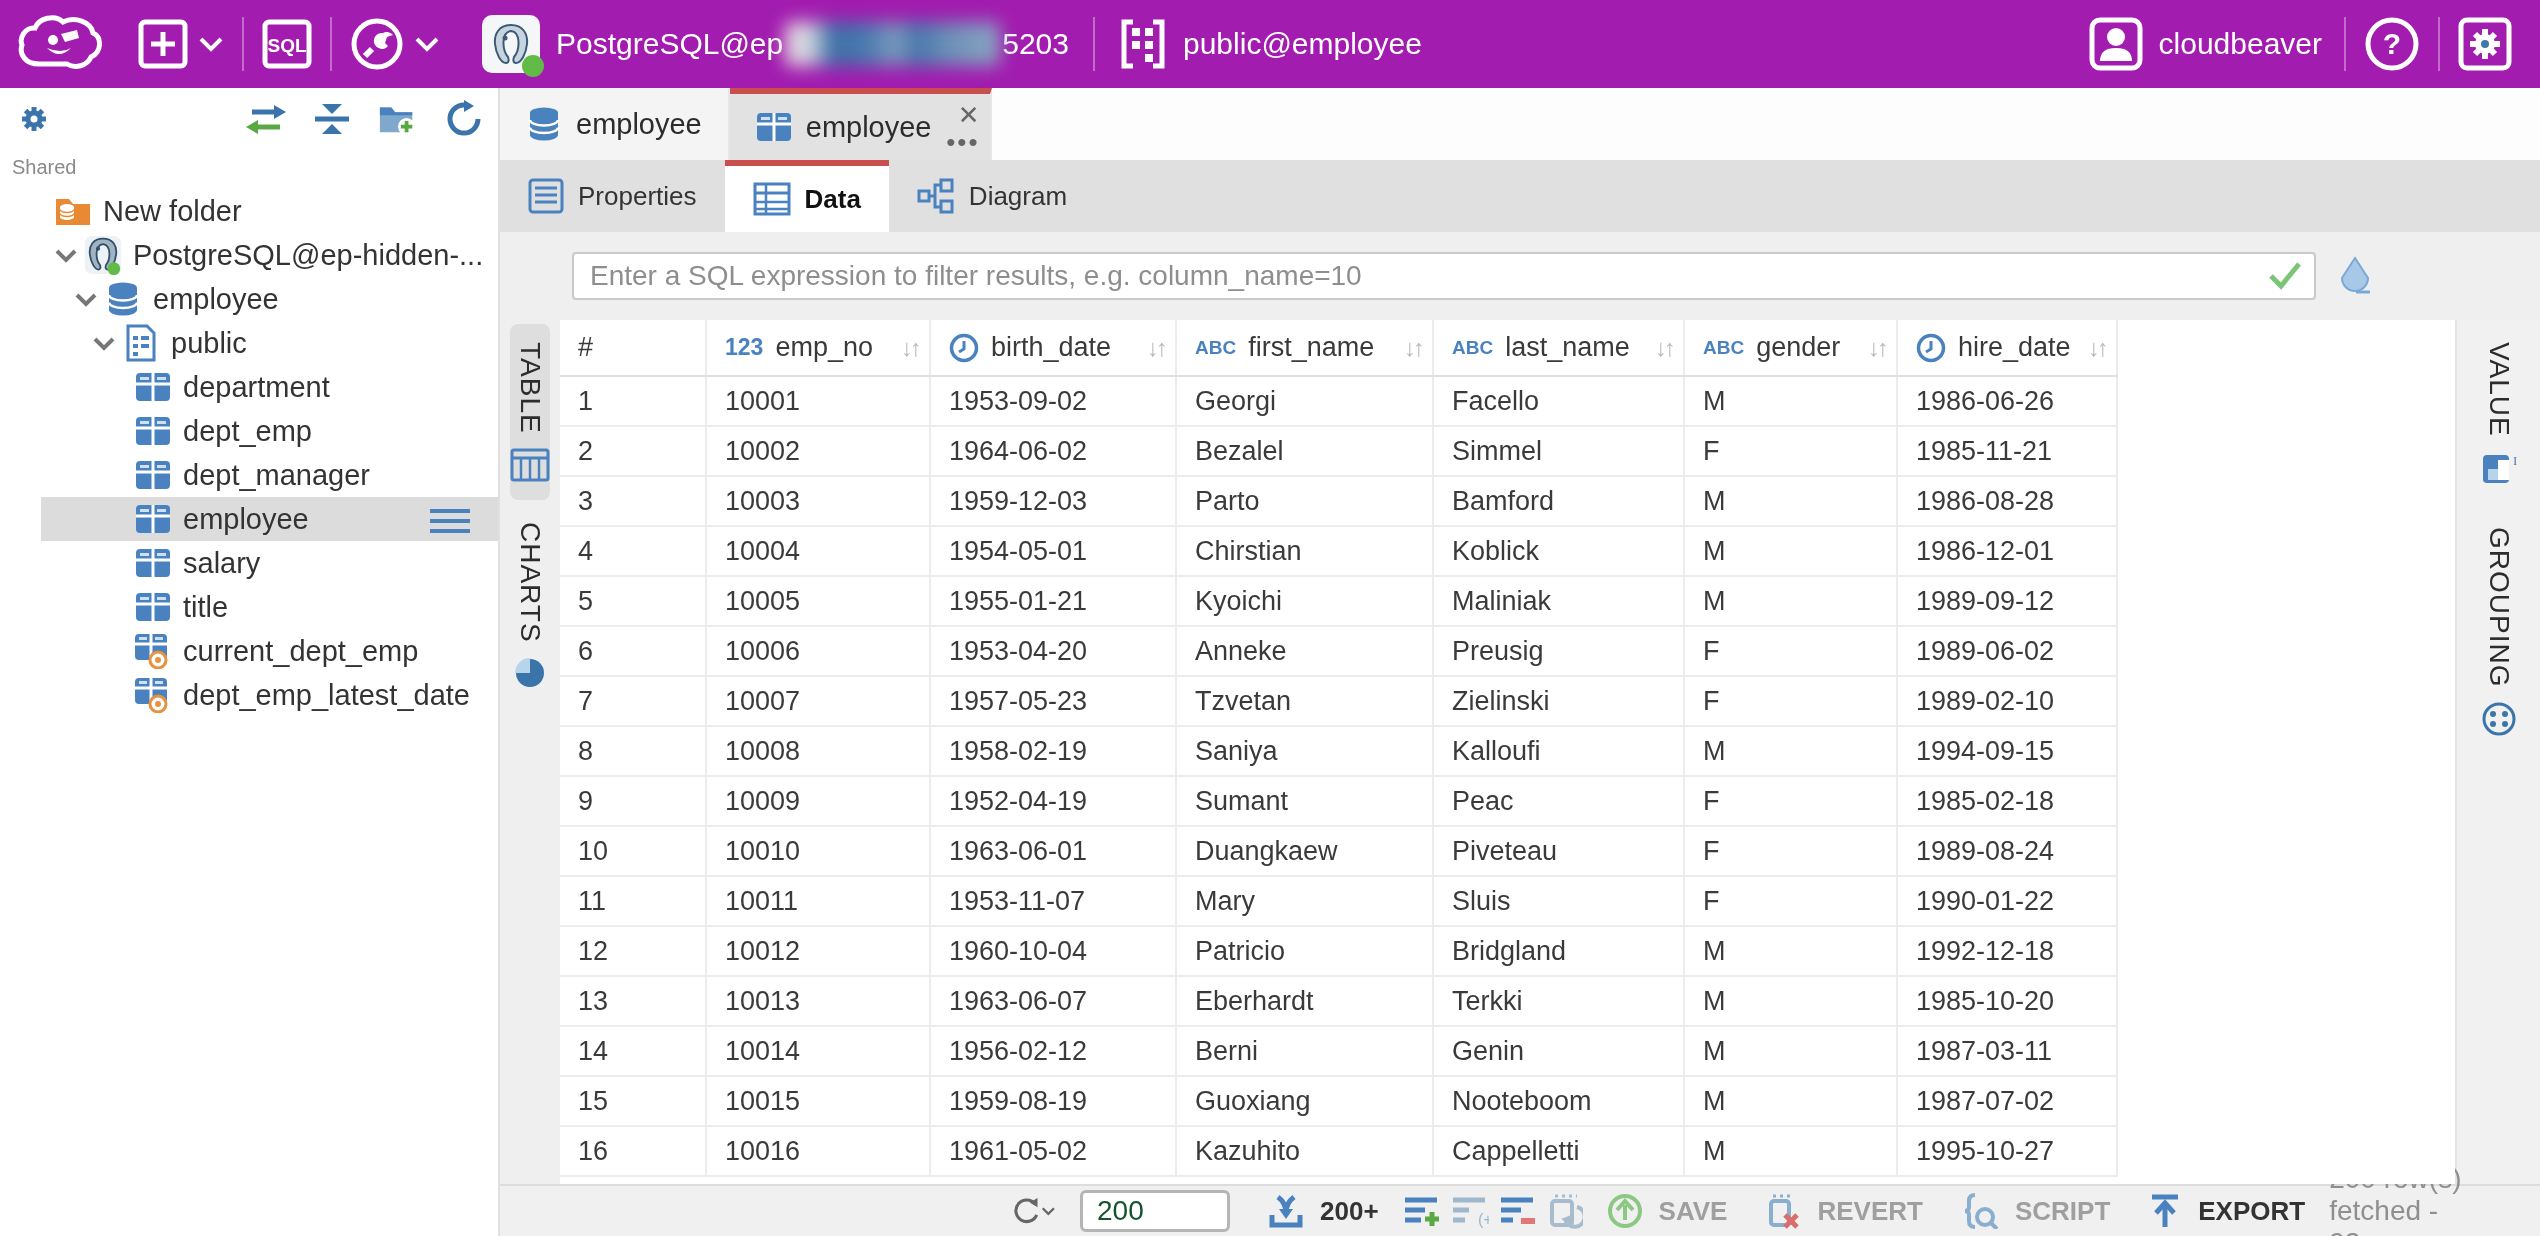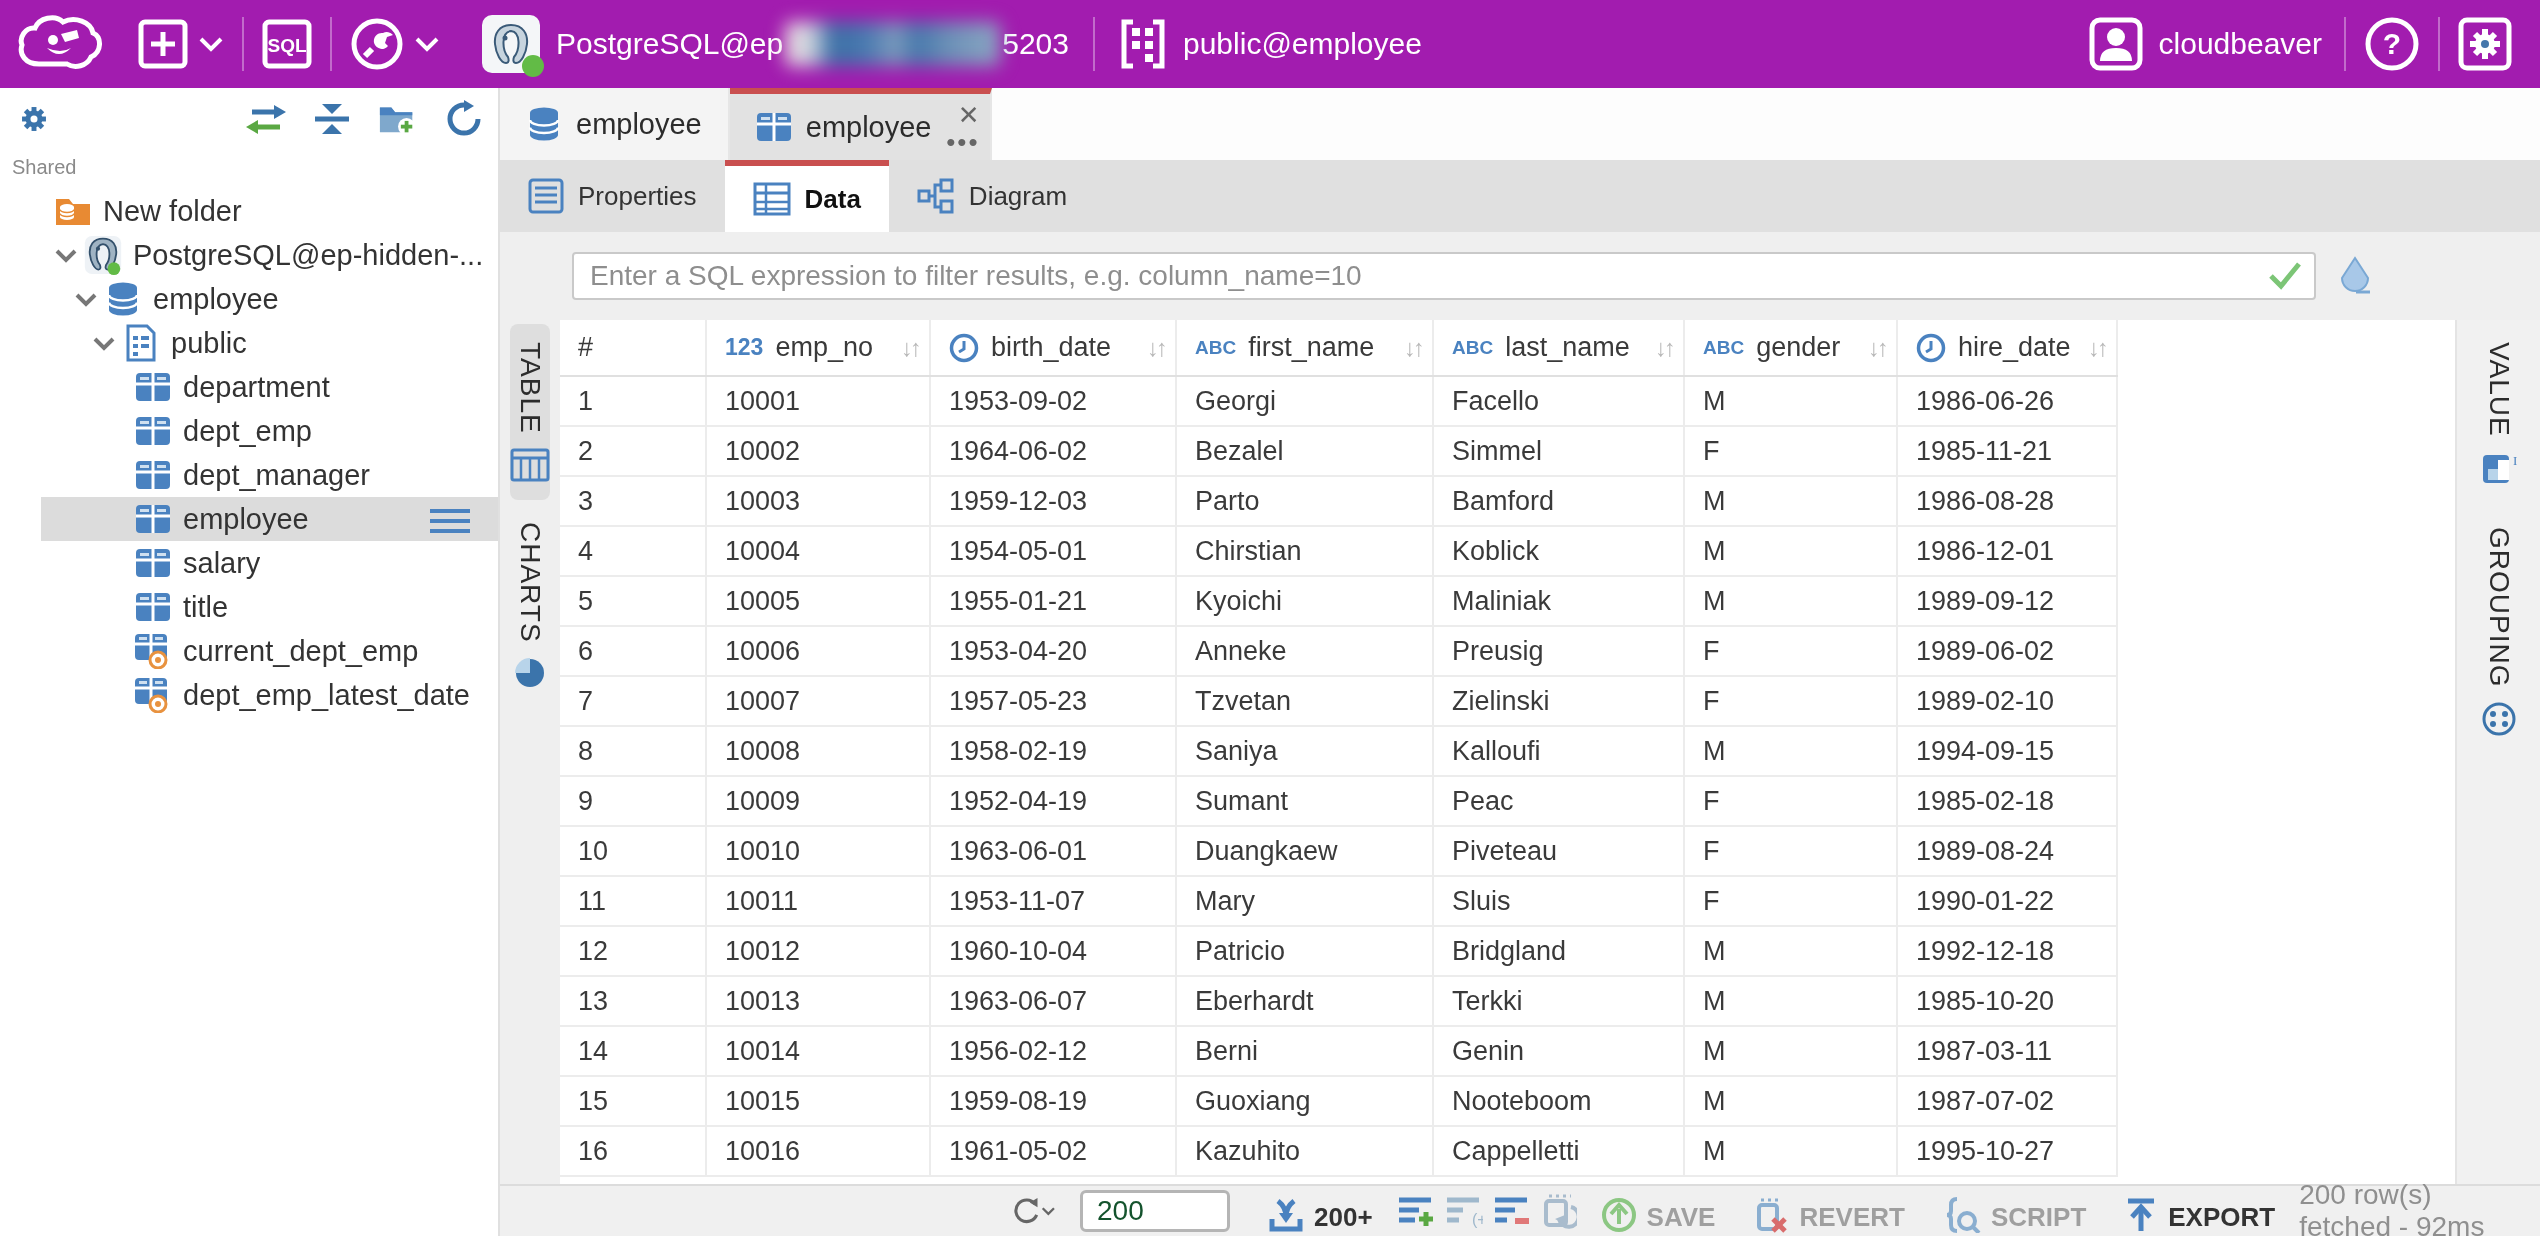--- a/index.html
+++ b/index.html
@@ -81,21 +81,21 @@
   .grid .sort { color:#b8b8b8; font-size:24px; letter-spacing:-3px; margin-left:auto; margin-right:10px; }
   .t-num { color:#4a82c0; font-weight:bold; font-size:23px; }
   .t-abc { color:#4a82c0; font-weight:bold; font-size:19px; letter-spacing:0px; }
 
   
   .statusbar { height:52px; background:#f0f0f0; border-top:2px solid #dcdcdc;
     display:flex; align-items:center; font-size:27px; color:#9a9a9a; padding-left:512px; gap:10px; }
   .sb-ic { display:flex; align-items:center; justify-content:center; width:44px; height:44px; cursor:pointer; }
   .sb-input { width:150px; height:42px; border:3px solid #b5b5b5; border-radius:6px; background:#fff;
     font-size:28px; color:#14532d; padding:0 14px; font-family:"Liberation Sans",sans-serif; margin:0 14px; }
-  .sb-btn { display:flex; align-items:flex-end; gap:10px; padding:0 14px; height:44px; cursor:pointer;
+  .sb-btn { display:flex; align-items:center; gap:16px; padding:0 14px; height:44px; cursor:pointer;
     font-weight:bold; color:#9f9f9f; font-size:26px; white-space:nowrap; }
   .sb-btn.enabled { color:#333; }
   .sb-btn .num { color:#333; font-weight:bold; }
   .status-text { margin-left:auto; padding-right:34px; color:#8f8f8f; font-size:28px; }
 </style>
 </head>
 <body>
 
 <div class="topbar">
   <div class="logo">

